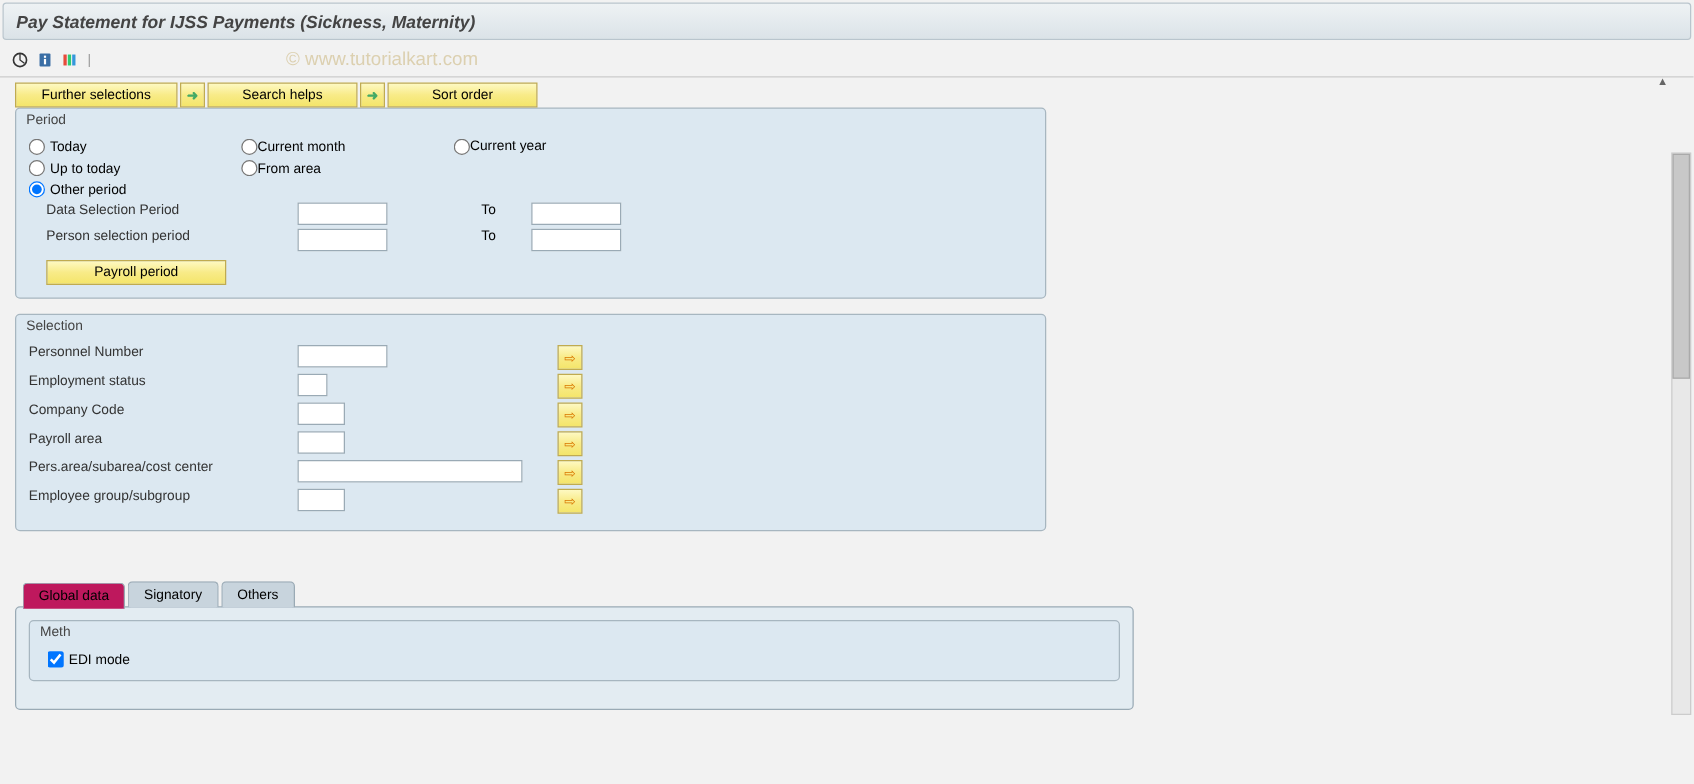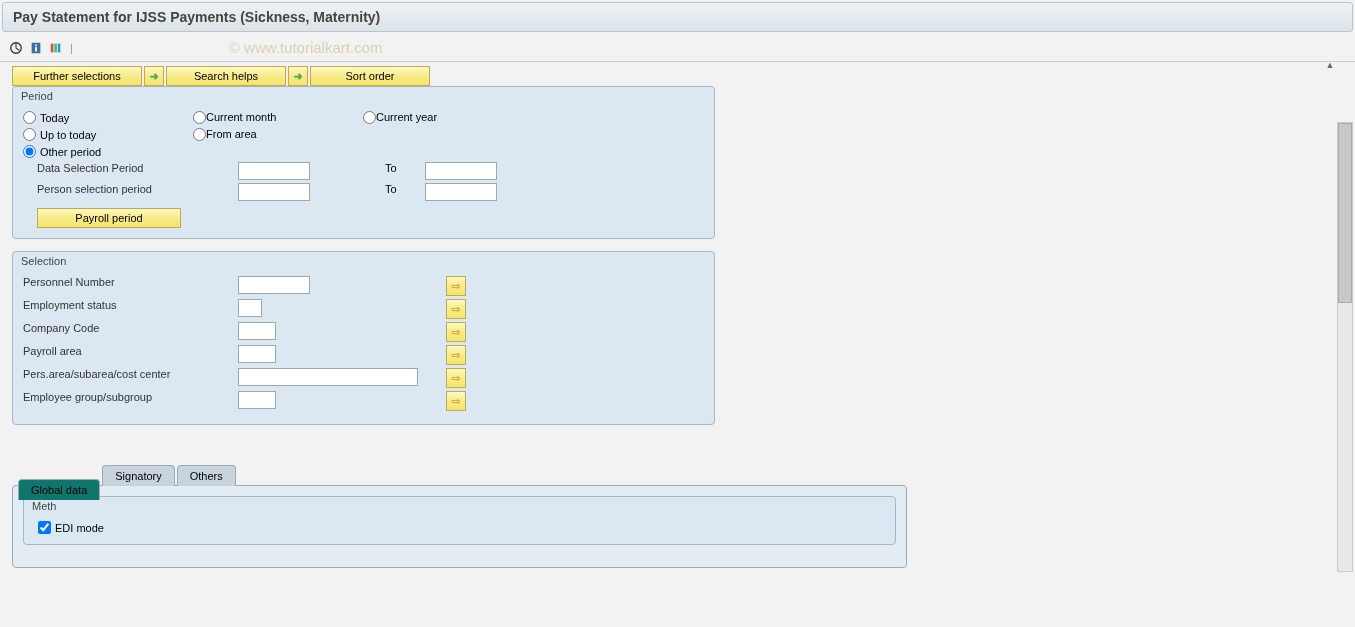--- a/index.html
+++ b/index.html
@@ -1,62 +1,62 @@
 <!DOCTYPE html>
 <html><head>
   <meta charset="utf-8">
   <style>
     * { box-sizing: border-box; margin: 0; padding: 0; }
     body { font-family: Arial, sans-serif; font-size: 11px; background: #f2f2f2; overflow-x: hidden; }
     
     .header-bar { background: linear-gradient(to bottom, #eef2f4 0%, #dbe3e8 100%); padding: 6px 10px; border: 1px solid #b9c5cd; border-radius: 3px; margin: 2px; }
-    .header-bar h1 { font-size: 14px; color: #444; font-weight: bold; }
+    .header-bar h1 { font-size: 14px; font-style: italic; color: #444; font-weight: bold; }
     
     .toolbar { padding: 5px 8px; display: flex; align-items: center; gap: 4px; }
     .tb-icon { width: 16px; height: 16px; display: inline-flex; align-items: center; justify-content: center; cursor: pointer; }
     .tb-sep { color: #999; margin: 0 2px; }
     
     .watermark { color: #dcd0b0; font-size: 15px; margin-left: 150px; }
     
     .content-wrap { position: relative; padding: 4px 12px; }
     
     .btn-yellow { background: linear-gradient(to bottom, #fef9c2 0%, #f8eb88 50%, #f4e56a 100%); border: 1px solid #c0ab50; padding: 3px 10px; cursor: pointer; font-size: 11px; height: 20px; text-align: center; }
     .btn-yellow.sq { width: 20px; padding: 0; display: inline-flex; align-items: center; justify-content: center; }
     
     .top-btn-row { display: flex; gap: 2px; margin-bottom: 0; }
     .btn-further { width: 130px; }
     .btn-wide { width: 120px; display: inline-flex; align-items: center; }
     
-    .groupbox { border: 1px solid #a7b6c0; border-radius: 4px; background: #dce8f1; margin-bottom: 12px; width: 703px; }
+    .groupbox { border: 1px solid #a7b6c0; border-radius: 4px; background: #dce8f1; margin-bottom: 12px; width: 825px; }
     .groupbox-title { font-size: 11px; color: #444; padding: 3px 8px; }
     .groupbox-body { padding: 6px 6px 10px 10px; }
     
     .radio-row { display: flex; gap: 0; margin-bottom: 4px; }
     .radio-cell { display: flex; align-items: center; width: 170px; }
     .radio-cell input[type=radio] { margin-right: 4px; }
-    .radio-cell-2 { width: 170px; display: flex; }
+    .radio-cell-2 { width: 170px; display: flex; align-items: center; }
     .radio-cell-3 { display: flex; align-items: flex-start; }
     
     .field-row { display: flex; align-items: flex-start; margin-bottom: 3px; }
     .field-label { width: 215px; font-size: 11px; color: #333; }
     .field-label.indent { padding-left: 14px; }
     .field-input { background: #fff; border: 1px solid #9aaab5; height: 18px; padding: 0 2px; }
     .field-to { width: 30px; text-align: left; margin-left: 75px; margin-right: 10px; }
     .in-w1 { width: 72px; }
     .in-w3 { width: 24px; }
     .in-w4 { width: 38px; }
     .in-w5 { width: 180px; }
     
     .btn-payroll { margin-left: 14px; margin-top: 4px; width: 144px; }
     
     .sel-multi { margin-left: 8px; }
     
     .tabs-row { display: flex; margin-top: 40px; margin-left: 6px; position: relative; z-index: 2; }
     .tab { padding: 4px 12px; border: 1px solid #9aaab5; border-bottom: none; border-radius: 4px 4px 0 0; background: #c8d4dd; cursor: pointer; margin-right: 2px; font-size: 11px; }
-    .tab.active { background: #0f766e; position: relative; top: 14px; }
+    .tab.active { background: #be185d; position: relative; top: 1px; }
     
     .tab-content { border: 1px solid #9aaab5; border-radius: 4px; background: #e3ecf2; padding: 10px; width: 895px; margin-top: -1px; }
     
     .checkbox-row { display: flex; align-items: center; padding-left: 4px; }
     .checkbox-row input { margin-right: 4px; }
     
     .scroll-right { position: absolute; right: 2px; top: 60px; bottom: 0; width: 16px; background: #e8e8e8; border: 1px solid #ccc; }
     .scroll-thumb { position: absolute; top: 0; width: 100%; height: 180px; background: #c8c8c8; border: 1px solid #aaa; }
     .scroll-arr { position: absolute; right: 18px; width: 14px; height: 14px; font-size: 9px; text-align: center; color: #666; }
     

